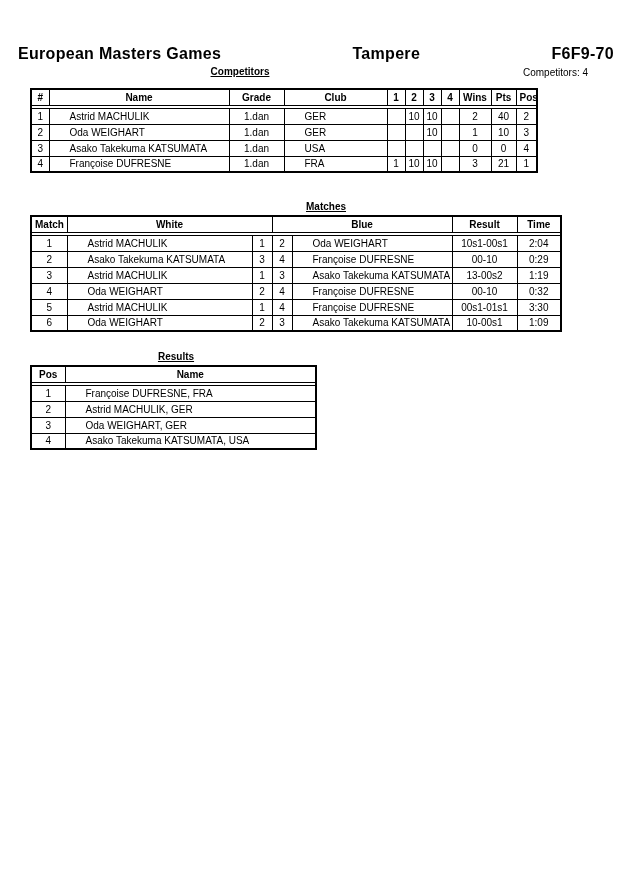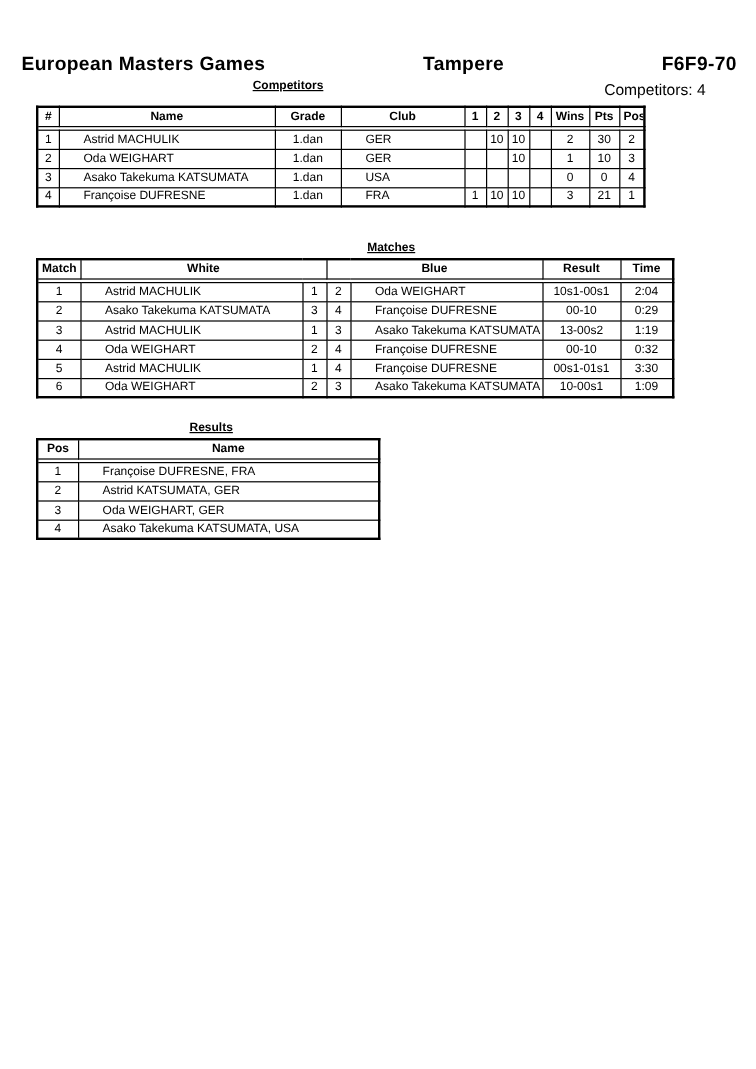--- a/index.html
+++ b/index.html
@@ -36,21 +36,21 @@
     text-decoration: underline;
   }
   #competitors-title { left: 240px; top: 66px; }
   #matches-title     { left: 282px; top: 201px; margin-left: 44px; }
   #results-title     { left: 176px; top: 351px; text-align: center; }
 
   #competitors-count {
     position: absolute;
     top: 67px;
     right: 42px;
-    font-size: 13px;
+    font-size: 10px;
     white-space: nowrap;
   }
 
   table.sheet {
     position: absolute;
     border: 2px solid #000;
     border-collapse: collapse;
     table-layout: fixed;
     font-size: 10px;
   }
@@ -125,21 +125,21 @@
     <tr>
       <td>1</td>
       <td class="left">Astrid MACHULIK</td>
       <td>1.dan</td>
       <td class="left">GER</td>
       <td></td>
       <td>10</td>
       <td>10</td>
       <td></td>
       <td>2</td>
-      <td>30</td>
+      <td>40</td>
       <td>2</td>
     </tr>
     <tr>
       <td>2</td>
       <td class="left">Oda WEIGHART</td>
       <td>1.dan</td>
       <td class="left">GER</td>
       <td></td>
       <td></td>
       <td>10</td>
@@ -275,21 +275,21 @@
         <td colspan="2"></td>
       </tr>
   </thead>
   <tbody>
     <tr>
       <td>1</td>
       <td class="left">Françoise DUFRESNE, FRA</td>
     </tr>
     <tr>
       <td>2</td>
-      <td class="left">Astrid KATSUMATA, GER</td>
+      <td class="left">Astrid MACHULIK, GER</td>
     </tr>
     <tr>
       <td>3</td>
       <td class="left">Oda WEIGHART, GER</td>
     </tr>
     <tr>
       <td>4</td>
       <td class="left">Asako Takekuma KATSUMATA, USA</td>
     </tr>
   </tbody>

